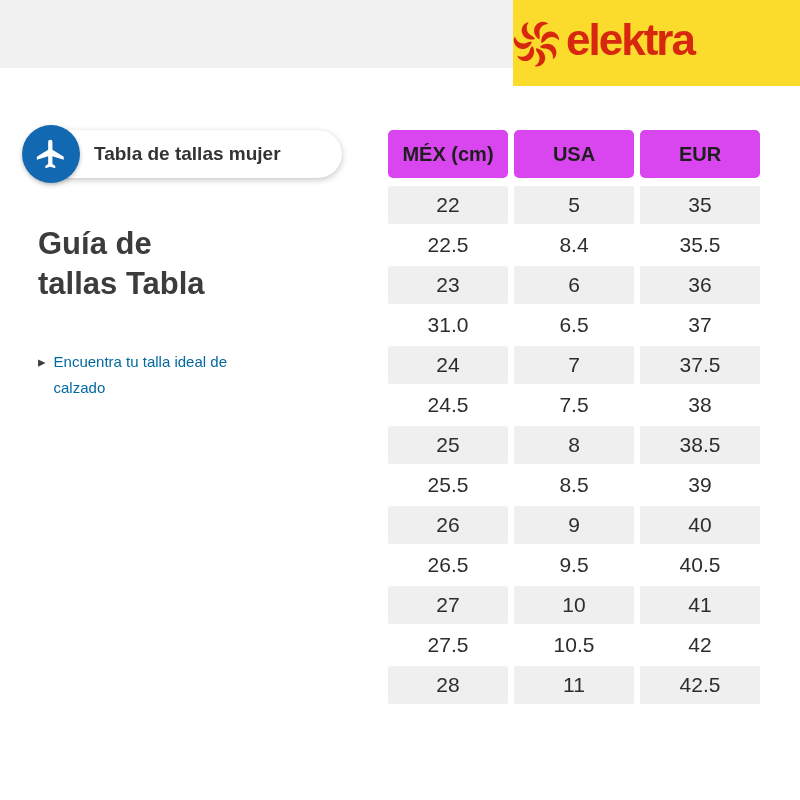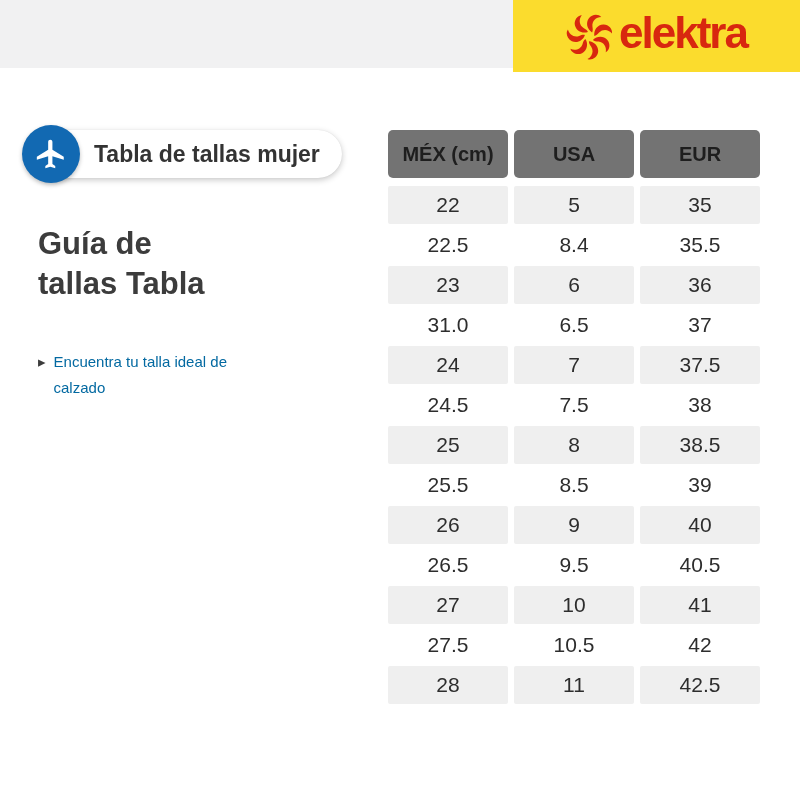--- a/index.html
+++ b/index.html
@@ -7,37 +7,37 @@
     width:800px; height:800px; position:relative; overflow:hidden;
     background:#ffffff; font-family:"Liberation Sans", sans-serif;
   }
 
   
   .topbar-left {
     position:absolute; left:0; top:0; width:513px; height:68px;
     background:#F1F1F2;
   }
   .topbar-right {
-    position:absolute; left:513px; top:0; width:287px; height:72px;
-    background:#FBDC2D; display:flex; align-items:center; justify-content:center;
+    position:absolute; left:513px; top:0; width:287px; height:86px;
+    background:#FBDC2D; display:flex; align-items:center; 
   }
   .swirl { width:47px; height:47px; display:block; margin-right:6px; }
   .brand-word {
     font-size:44px; font-weight:bold; color:#D8270F;
     letter-spacing:-2px; line-height:1; padding-bottom:6px;
   }
 
   
   .badge-pill {
     position:absolute; left:30px; top:130px; width:312px; height:48px;
     background:#ffffff; border-radius:26px; box-sizing:border-box;
     box-shadow:0 2px 6px rgba(0,0,0,0.22), 0 0 1px rgba(0,0,0,0.1);
     display:flex; align-items:center; padding-left:64px;
   }
-  .badge-label { font-size:23px; font-weight:bold; color:#333333; white-space:nowrap; }
+  .badge-label { font-size:19px; font-weight:bold; color:#333333; white-space:nowrap; }
   .badge-circle {
     position:absolute; left:22px; top:125px; width:58px; height:58px;
     border-radius:50%; background:#1269B2;
     display:flex; align-items:center; justify-content:center;
     box-shadow:0 2px 4px rgba(0,0,0,0.25);
   }
   .badge-circle svg { width:34px; height:34px; }
 
   
   .heading {
@@ -45,21 +45,21 @@
     font-size:31px; font-weight:bold; color:#3C3C3C; line-height:40px;
   }
   .bullet { position:absolute; left:38px; top:349px; display:flex; }
   .bullet-marker { font-size:15px; color:#3C3C3C; margin-top:4px; margin-right:8px; }
   .bullet-text { font-size:15px; color:#0369a1; line-height:26px; width:215px; }
 
   
   .size-table { position:absolute; left:388px; top:130px; width:372px; }
   .thead { display:grid; grid-template-columns:repeat(3,120px); column-gap:6px; }
   .th {
-    height:48px; background:#737373; border-radius:5px;
+    height:48px; background:#d946ef; border-radius:5px;
     display:flex; align-items:center; justify-content:center;
     font-weight:bold; font-size:20px; color:#1E1E1E;
   }
   .tbody {
     display:grid; grid-template-columns:repeat(3,120px);
     column-gap:6px; row-gap:2px; margin-top:8px;
   }
   .td {
     height:38px; display:flex; align-items:center; justify-content:center;
     font-size:21px; color:#2D2D2D; border-radius:2px; background:#ffffff;

